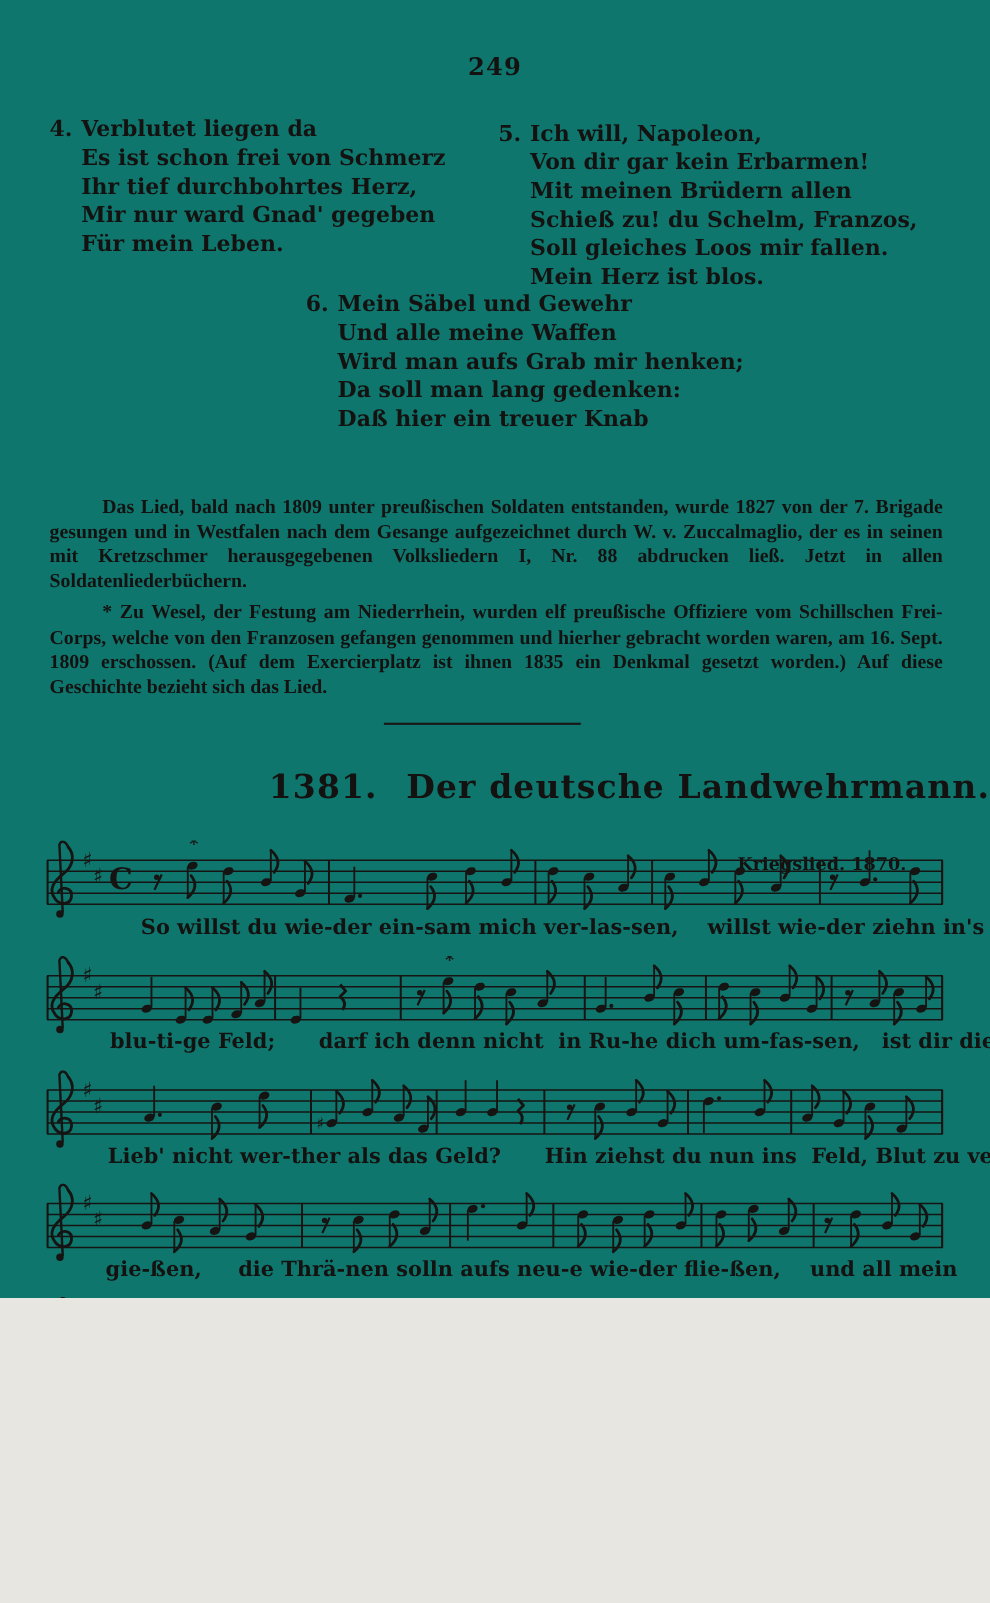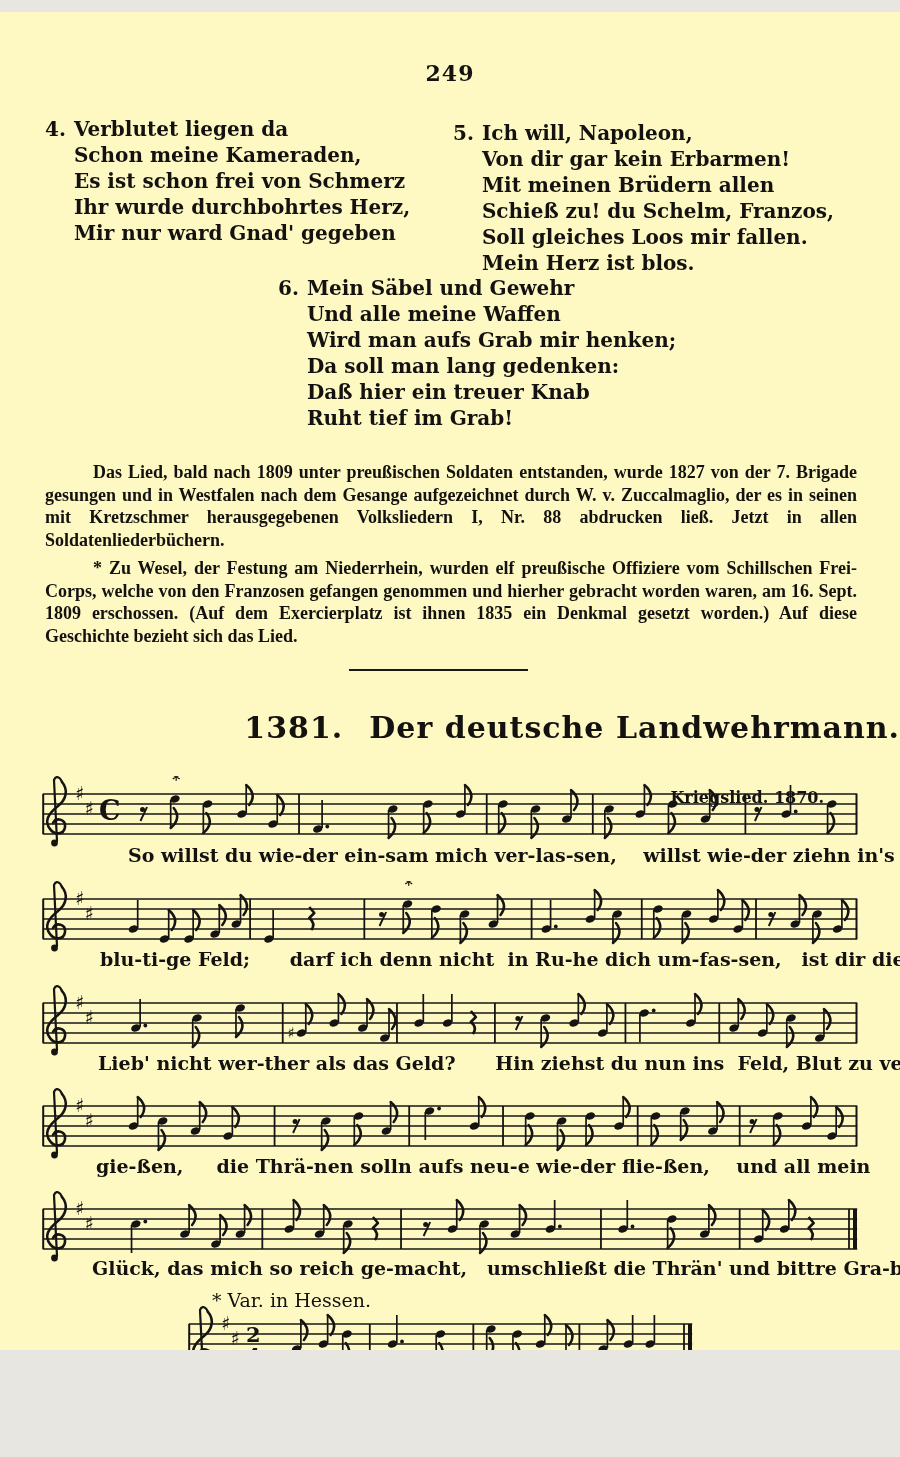--- a/index.html
+++ b/index.html
@@ -1,21 +1,21 @@
 <!DOCTYPE html>
 <html><head>
 <meta charset="utf-8">
 <style>
   html,body{margin:0;padding:0;}
   body{background:#e8e6e0;}
   .page{
     position:relative;
-    width:900px;height:1338px;
-    margin:12px auto;
-    background:#fef9c3;
+    width:900px;height:1180px;
+    margin:0 auto;
+    background:#0f766e;
     color:#141210;
     font-family:"DejaVu Serif","Liberation Serif",serif;
     overflow:hidden;
   }
   .pagenum{
     position:absolute;top:48px;left:0;width:900px;
     text-align:center;font-size:22px;font-weight:bold;letter-spacing:1px;
   }
   .verse{position:absolute;display:flex;font-weight:bold;font-size:20px;line-height:26px;}
   .verse .vnum{margin-right:8px;white-space:nowrap;}
@@ -52,24 +52,24 @@
 <body>
 
 <div class="page">
 
   <div class="pagenum">249</div>
 
   <div class="verse verse4">
     <span class="vnum">4.</span>
     <div>
       <div>Verblutet liegen da</div>
-      <div>Schon meine Kameraden,</div>
       <div>Es ist schon frei von Schmerz</div>
-      <div>Ihr wurde durchbohrtes Herz,</div>
+      <div>Ihr tief durchbohrtes Herz,</div>
       <div>Mir nur ward Gnad' gegeben</div>
+      <div>Für mein Leben.</div>
     </div>
   </div>
 
   <div class="verse verse5">
     <span class="vnum">5.</span>
     <div>
       <div>Ich will, Napoleon,</div>
       <div>Von dir gar kein Erbarmen!</div>
       <div>Mit meinen Brüdern allen</div>
       <div>Schieß zu! du Schelm, Franzos,</div>
@@ -79,21 +79,20 @@
   </div>
 
   <div class="verse verse6">
     <span class="vnum">6.</span>
     <div>
       <div>Mein Säbel und Gewehr</div>
       <div>Und alle meine Waffen</div>
       <div>Wird man aufs Grab mir henken;</div>
       <div>Da soll man lang gedenken:</div>
       <div>Daß hier ein treuer Knab</div>
-      <div>Ruht tief im Grab!</div>
     </div>
   </div>
 
   <div class="prose prose1">Das Lied, bald nach 1809 unter preußischen Soldaten entstanden, wurde 1827 von der 7. Brigade gesungen und in Westfalen nach dem Gesange aufgezeichnet durch W. v. Zuccalmaglio, der es in seinen mit Kretzschmer herausgegebenen Volksliedern I, Nr. 88 abdrucken ließ.  Jetzt in allen Soldatenliederbüchern.</div>
   <div class="prose prose2">* Zu Wesel, der Festung am Niederrhein, wurden elf preußische Offiziere vom Schillschen Frei-Corps, welche von den Franzosen gefangen genommen und hierher gebracht worden waren, am 16. Sept. 1809 erschossen.  (Auf dem Exercierplatz ist ihnen 1835 ein Denkmal gesetzt worden.) Auf diese Geschichte bezieht sich das Lied.</div>
 
   <div class="divider"></div>
 
   <div class="songtitle">
     <span class="num">1381.</span><span>Der deutsche Landwehrmann.</span>

